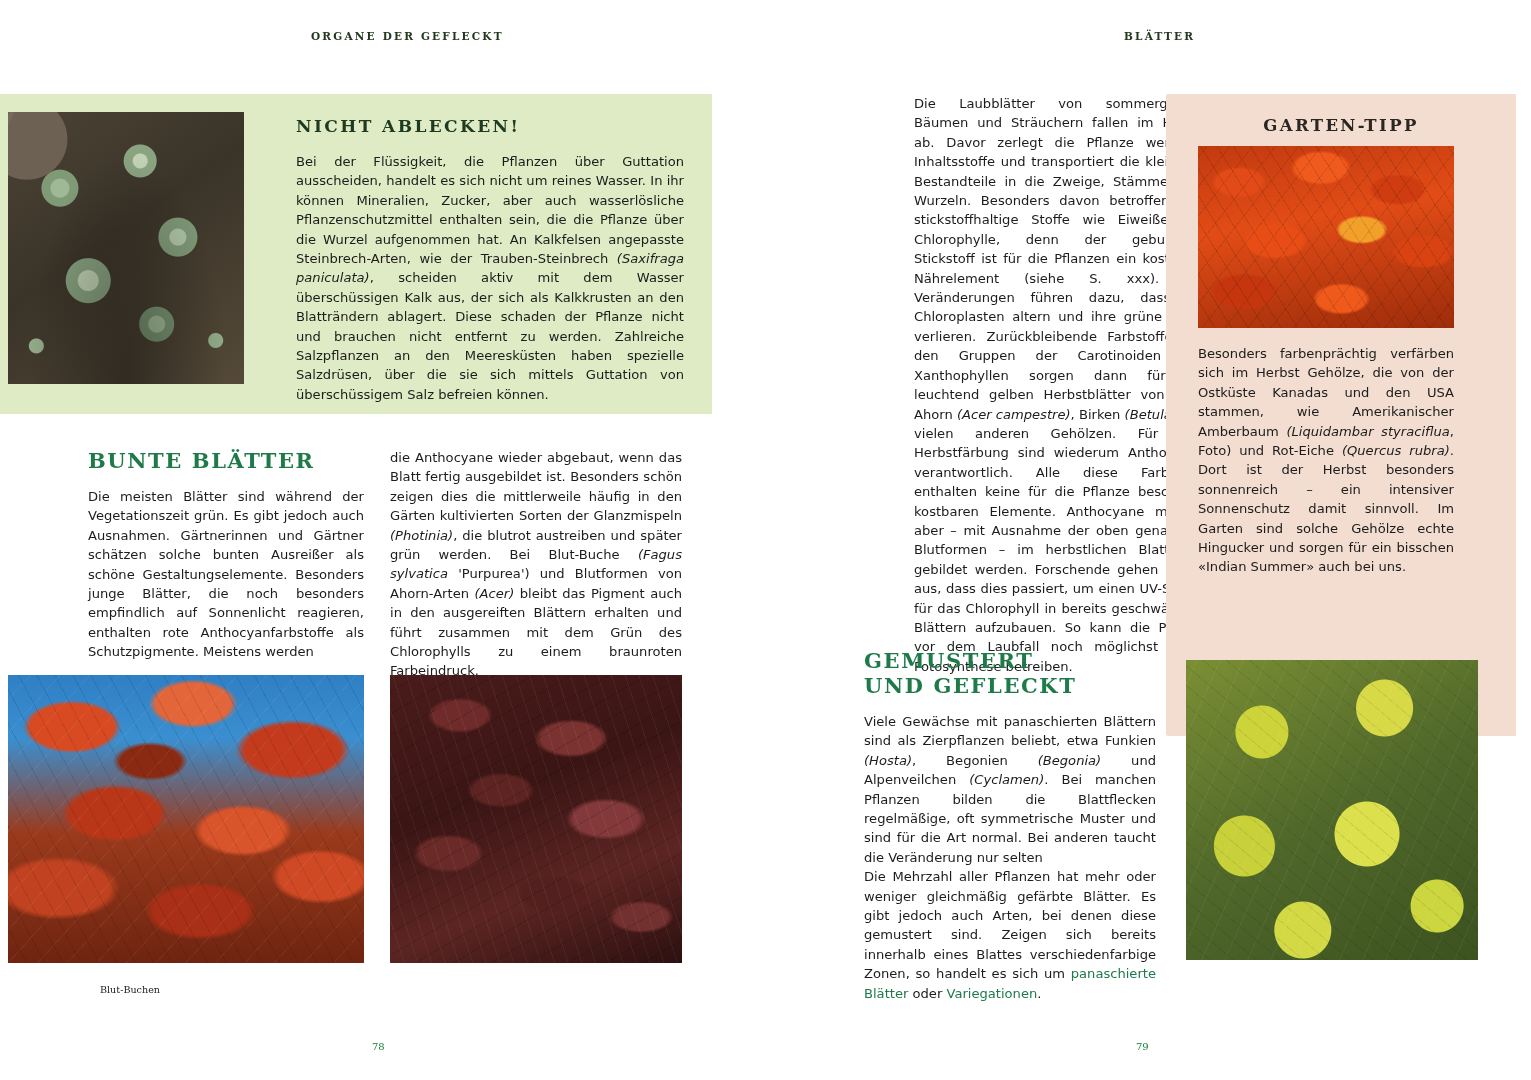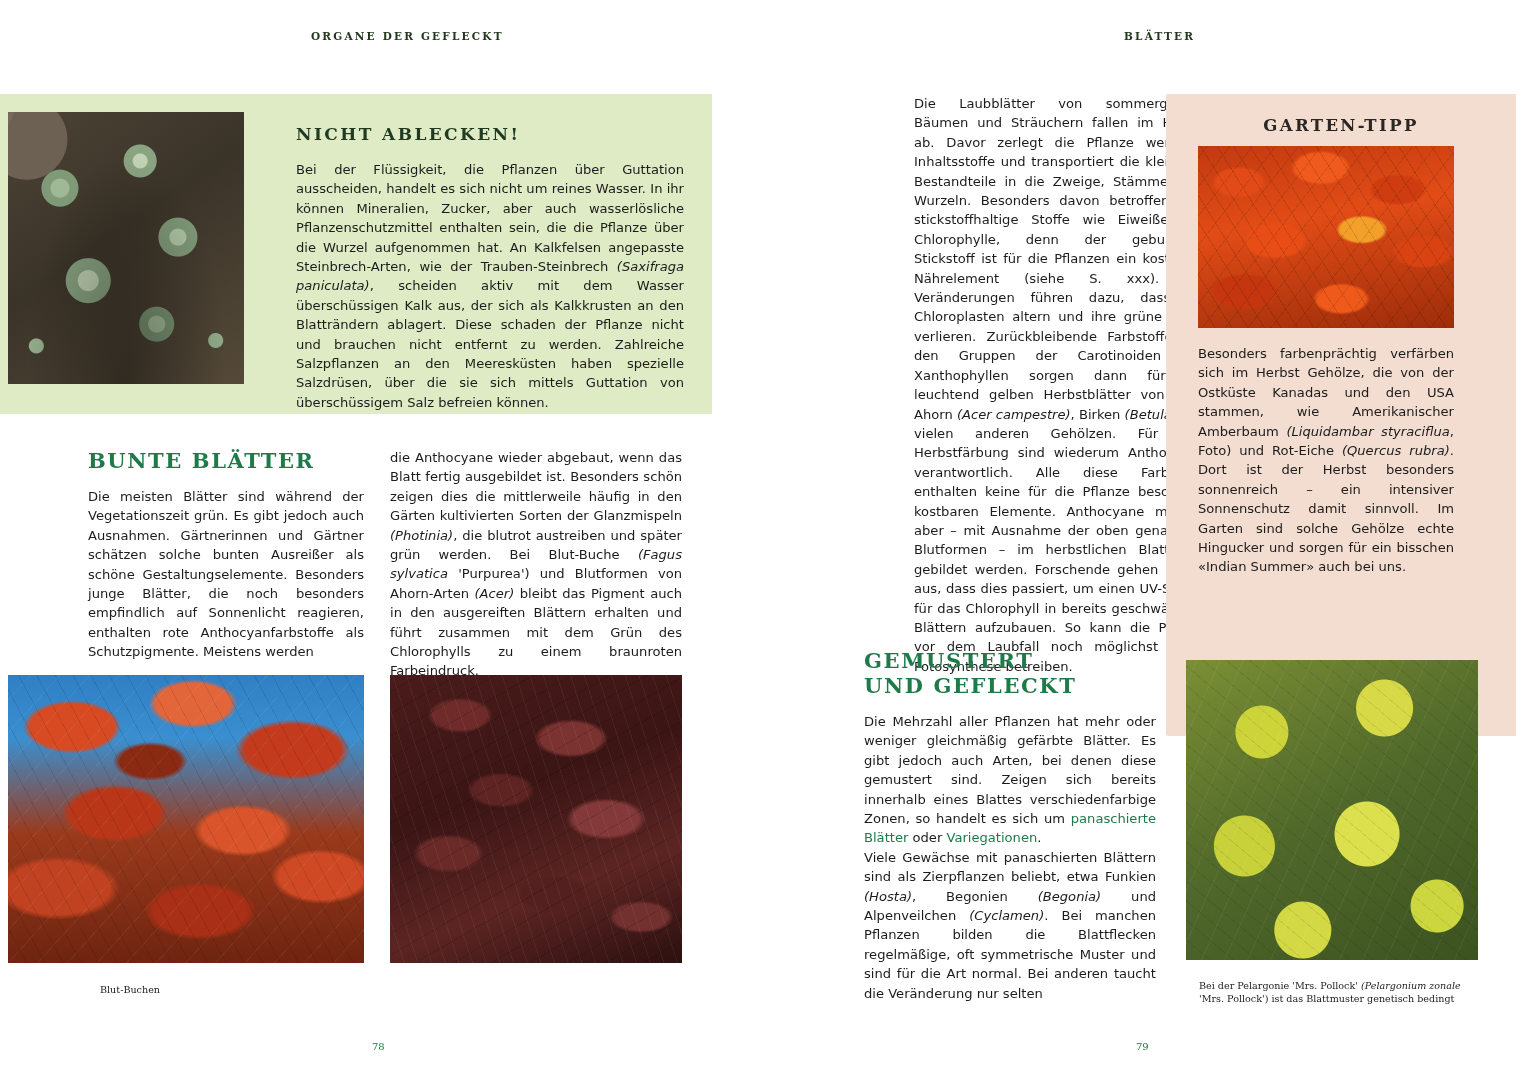--- a/index.html
+++ b/index.html
@@ -102,21 +102,21 @@
     left: 296px;
     top: 22px;
     width: 388px;
   }
   .box-title {
     font-family: "DejaVu Serif", serif;
     font-size: 17px;
     letter-spacing: 2.4px;
     color: #1f3a20;
     font-weight: 600;
-    margin: 8px 0 16px 0;
+    margin: 0 0 16px 0;
   }
   .box-body {
     font-size: 13.1px;
     line-height: 19.4px;
     text-align: justify;
     margin: 0;
   }
 
   
   .h2 {
@@ -419,41 +419,37 @@
       auch bei uns.
     </div>
   </div>
 
   <div class="col r-col2">
     <h2 class="h2">
       <span>GEMUSTERT</span><br>
       <span>UND GEFLECKT</span>
     </h2>
     <p class="body">
+      Viele Gewächse mit panaschierten Blättern sind als Zierpflanzen
+      beliebt, etwa Funkien <em>(Hosta)</em>, Begonien
+      <em>(Begonia)</em> und Alpenveilchen <em>(Cyclamen)</em>. Bei
+      manchen Pflanzen bilden die Blattflecken regelmäßige, oft
+      symmetrische Muster und sind für die Art normal. Bei anderen taucht
+      die Veränderung nur selten
+    </p>
+    <p class="body">
       Die Mehrzahl aller Pflanzen hat mehr oder weniger gleichmäßig
       gefärbte Blätter. Es gibt jedoch auch Arten, bei denen diese
       gemustert sind. Zeigen sich bereits innerhalb eines Blattes
       verschiedenfarbige Zonen, so handelt es sich um
       <span class="green-link">panaschierte Blätter</span>
       oder
       <span class="green-link">Variegationen</span>.
     </p>
-    <p class="body">
-      Viele Gewächse mit panaschierten Blättern sind als Zierpflanzen
-      beliebt, etwa Funkien <em>(Hosta)</em>, Begonien
-      <em>(Begonia)</em> und Alpenveilchen <em>(Cyclamen)</em>. Bei
-      manchen Pflanzen bilden die Blattflecken regelmäßige, oft
-      symmetrische Muster und sind für die Art normal. Bei anderen taucht
-      die Veränderung nur selten
-    </p>
   </div>
 
   <div class="photo photo-pelargonie">
     <div class="pelarg"></div>
   </div>
-  <div class="caption cap-pelargonie">
-    Bei der Pelargonie 'Mrs. Pollock' <em>(Pelargonium zonale</em>
-    'Mrs. Pollock') ist das Blattmuster genetisch bedingt
-  </div>
 
   <div class="folio folio-right">79</div>
 
 </div>
 
 </body></html>

